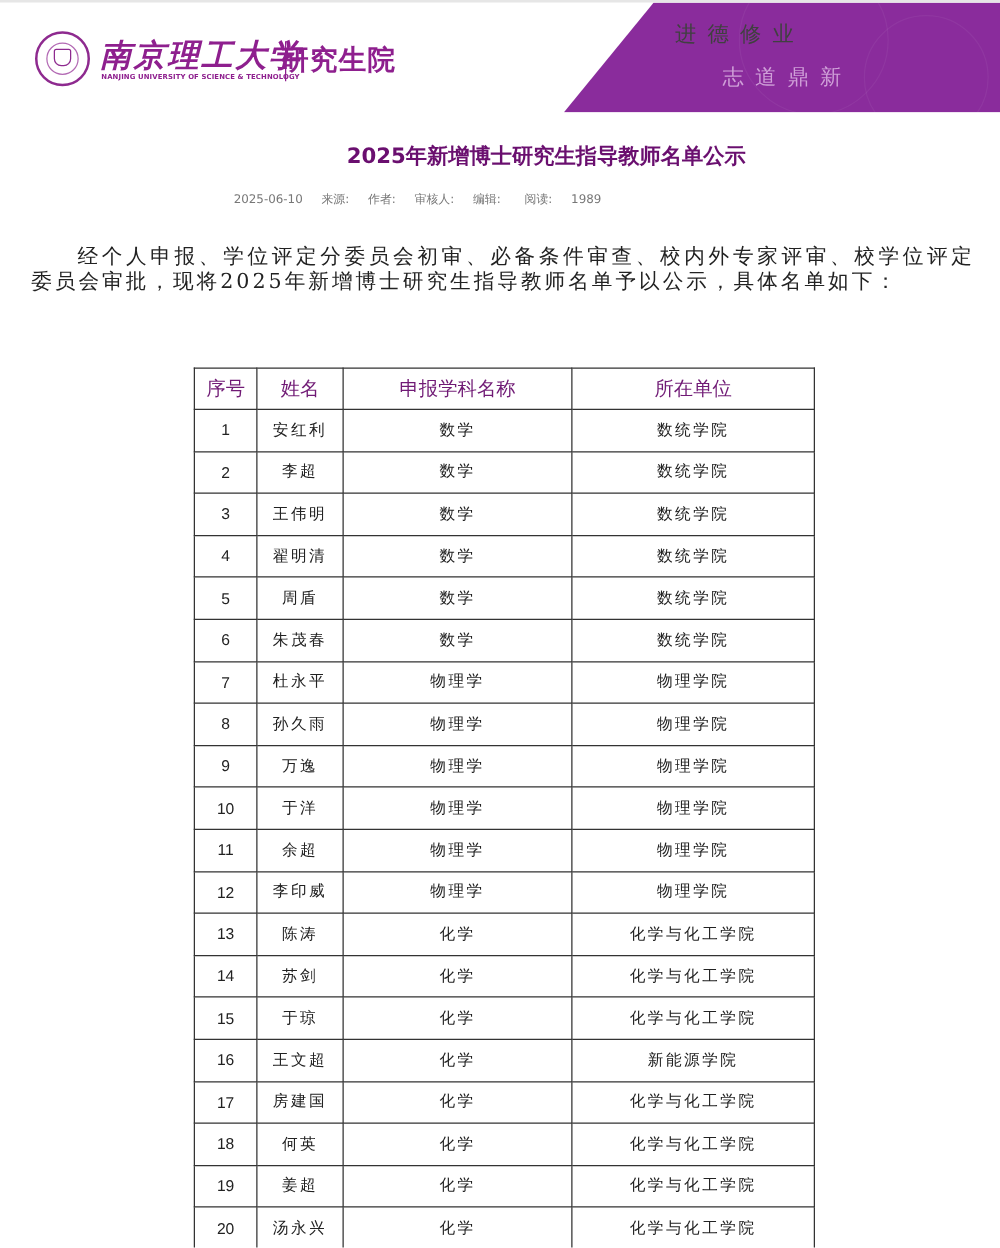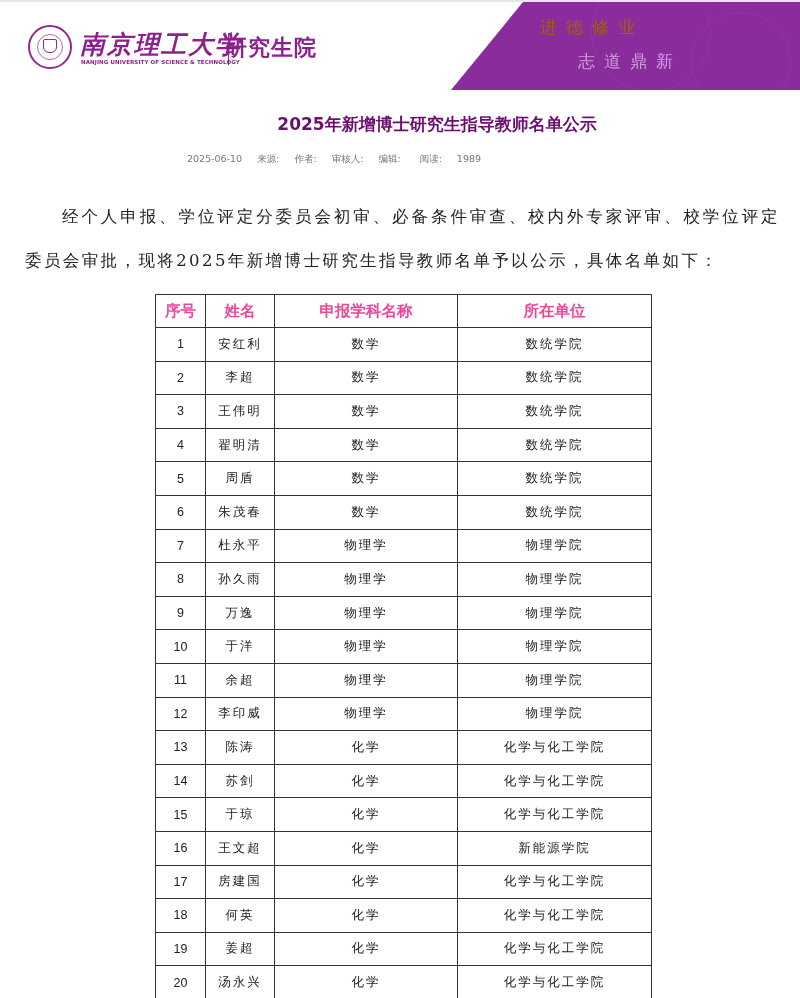--- a/index.html
+++ b/index.html
@@ -13,33 +13,33 @@
       border:2px solid #8e2a8f; background:#fff; }
     .logo-seal .inner { position:absolute; left:7px; top:7px; width:26px; height:26px; border-radius:50%; border:1px solid #b36ab4; }
     .logo-seal .shield { position:absolute; left:13px; top:12px; width:14px; height:14px; border:1.5px solid #8e2a8f; border-radius:2px 2px 6px 6px; }
     .univ-cn { position:absolute; left:80px; top:28px; font-family:"DejaVu Serif", serif; font-size:25px; font-style:italic; font-weight:bold; color:#8e1f8e; letter-spacing:2px; }
     .univ-en { position:absolute; left:81px; top:59px; font-size:5.5px; font-weight:bold; color:#8e1f8e; letter-spacing:0.1px; white-space:nowrap; }
     .divider { position:absolute; left:228px; top:33px; width:1px; height:32px; background:#8e1f8e; }
     .dept { position:absolute; left:225px; top:33px; font-size:22px; font-weight:bold; color:#8e1f8e; letter-spacing:1px; }
     .banner { position:absolute; left:451px; top:2px; width:349px; height:88px; background:#8a2c9c;
       clip-path:polygon(72px 0, 349px 0, 349px 88px, 0 88px); }
     .banner .circ { position:absolute; border-radius:50%; border:1px solid rgba(255,255,255,0.05); }
-    .motto1 { position:absolute; left:540px; top:16px; font-family:"DejaVu Serif", serif; font-size:17px; color:#a16207; letter-spacing:9px; }
+    .motto1 { position:absolute; left:540px; top:16px; font-family:"DejaVu Serif", serif; font-size:17px; color:#404040; letter-spacing:9px; }
     .motto2 { position:absolute; left:578px; top:50px; font-family:"DejaVu Serif", serif; font-size:17px; color:#cf9fd8; letter-spacing:9px; }
 
     
     .title { position:absolute; left:0; top:113px; width:800px; text-align:center; font-size:17px; color:#6a0f6f;margin-left:37px; }
     .meta { position:absolute; left:0; top:153px; width:672px; text-align:center; font-size:9.5px; color:#777; word-spacing:4px; }
     .meta span { margin:0 4px; }
-    .para { position:absolute; left:25px; top:195px; width:755px; font-family:"DejaVu Serif", serif; font-size:16.5px; line-height:44px; color:#222; text-indent:37px; letter-spacing:2.4px; text-align:justify; }
+    .para { position:absolute; left:25px; top:195px; width:755px; font-family:"DejaVu Serif", serif; font-size:16.5px; line-height:20px; color:#222; text-indent:37px; letter-spacing:2.4px; text-align:justify; }
 
     
     table.list { position:absolute; left:155px; top:294px; border-collapse:collapse; table-layout:fixed; }
     table.list td, table.list th { border:1.5px solid #333; text-align:center; height:33.6px; font-family:"DejaVu Serif", serif; font-size:12.5px; color:#222; font-weight:normal; padding:0; letter-spacing:2px; }
-    table.list th { font-family:"DejaVu Sans", sans-serif; font-weight:bold; font-size:15.5px; color:#ec4899; height:33px; letter-spacing:0; }
+    table.list th { font-family:"DejaVu Sans", sans-serif; font-weight:normal; font-size:15.5px; color:#701a75; height:33px; letter-spacing:0; }
     table.list td.num { font-family:"Liberation Sans", sans-serif; letter-spacing:0; }
   </style>
 </head>
 <body>
 
 <div class="topline"></div>
 
 <header class="header">
   <div class="logo-seal">
     <div class="inner"></div>

